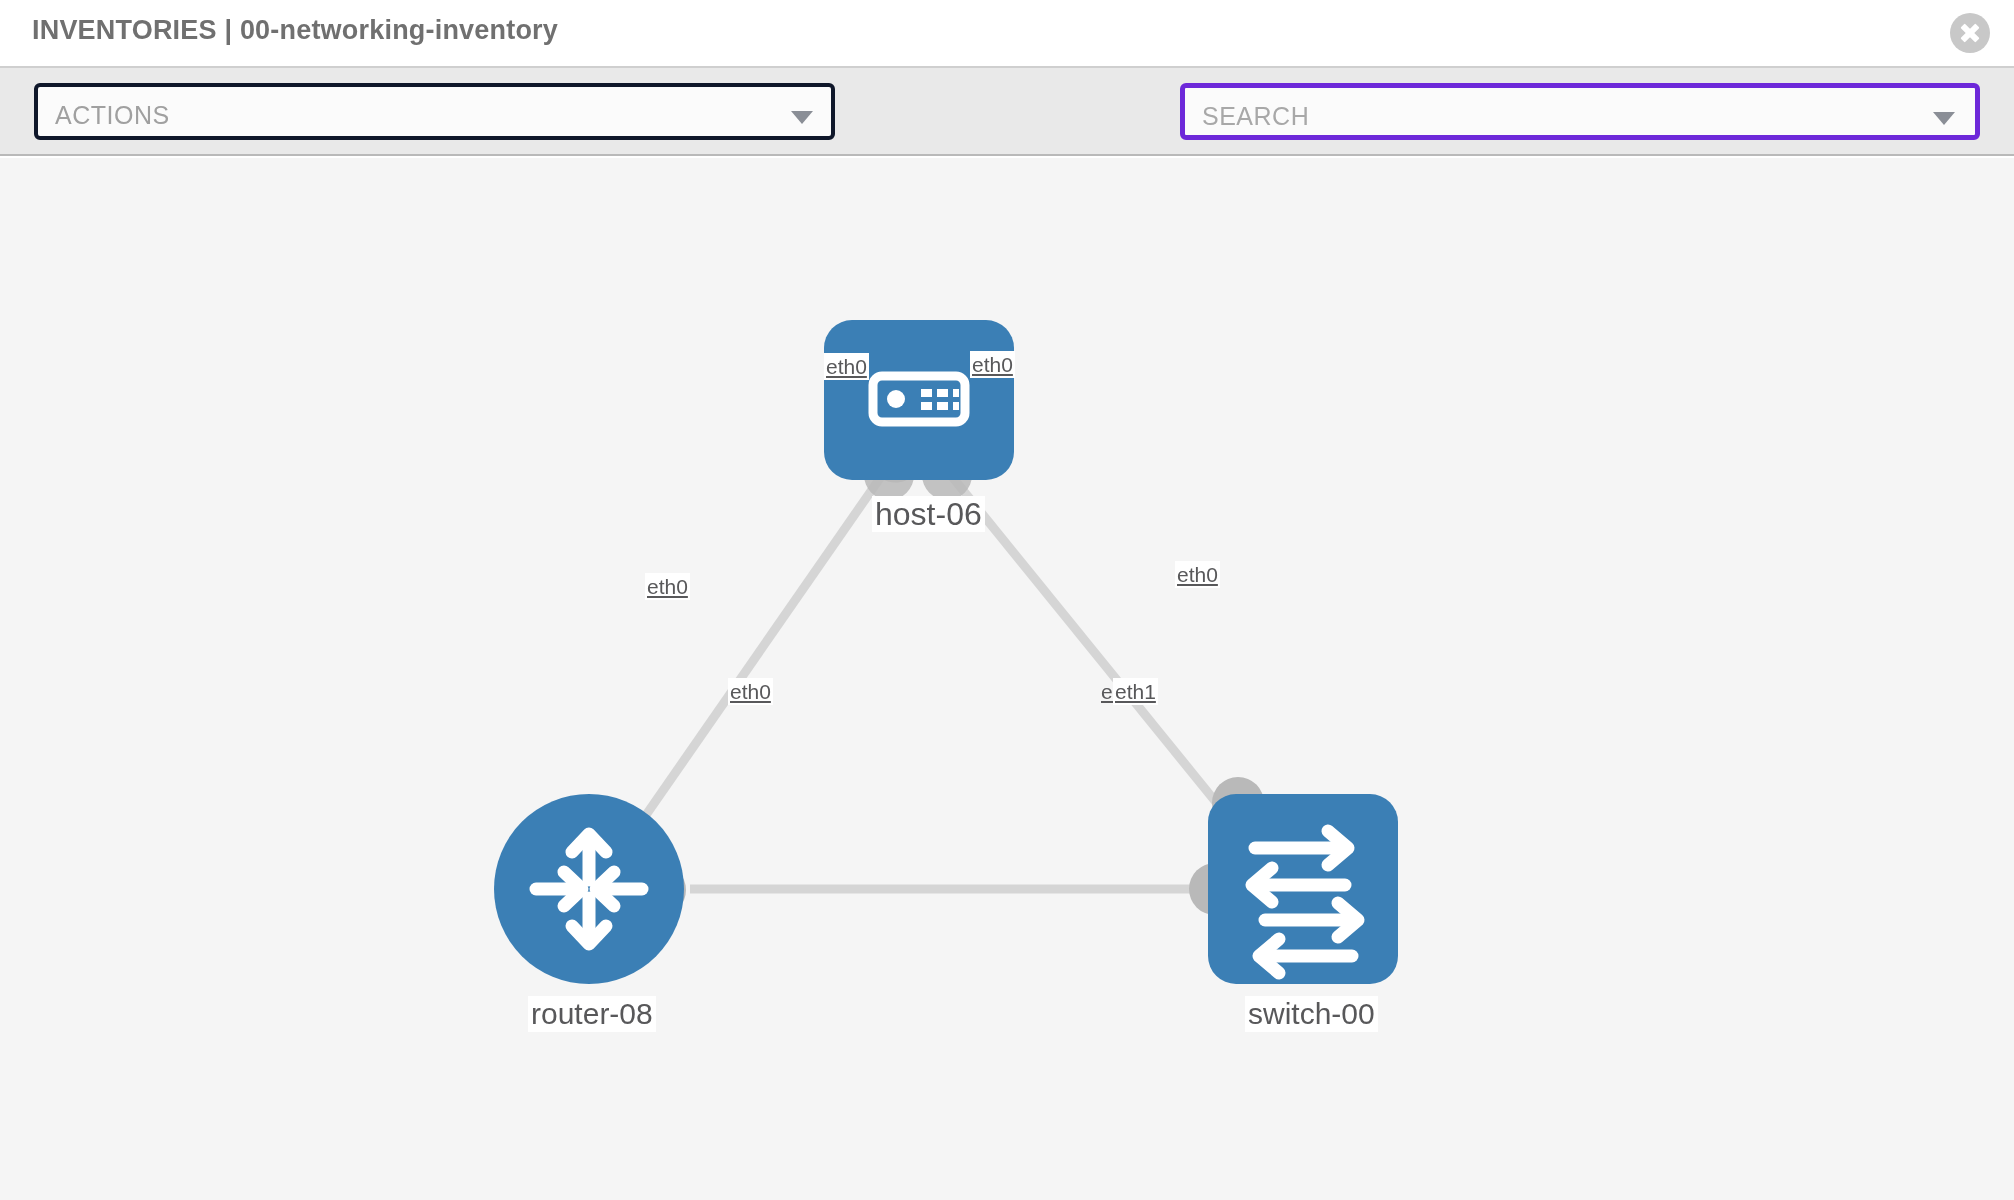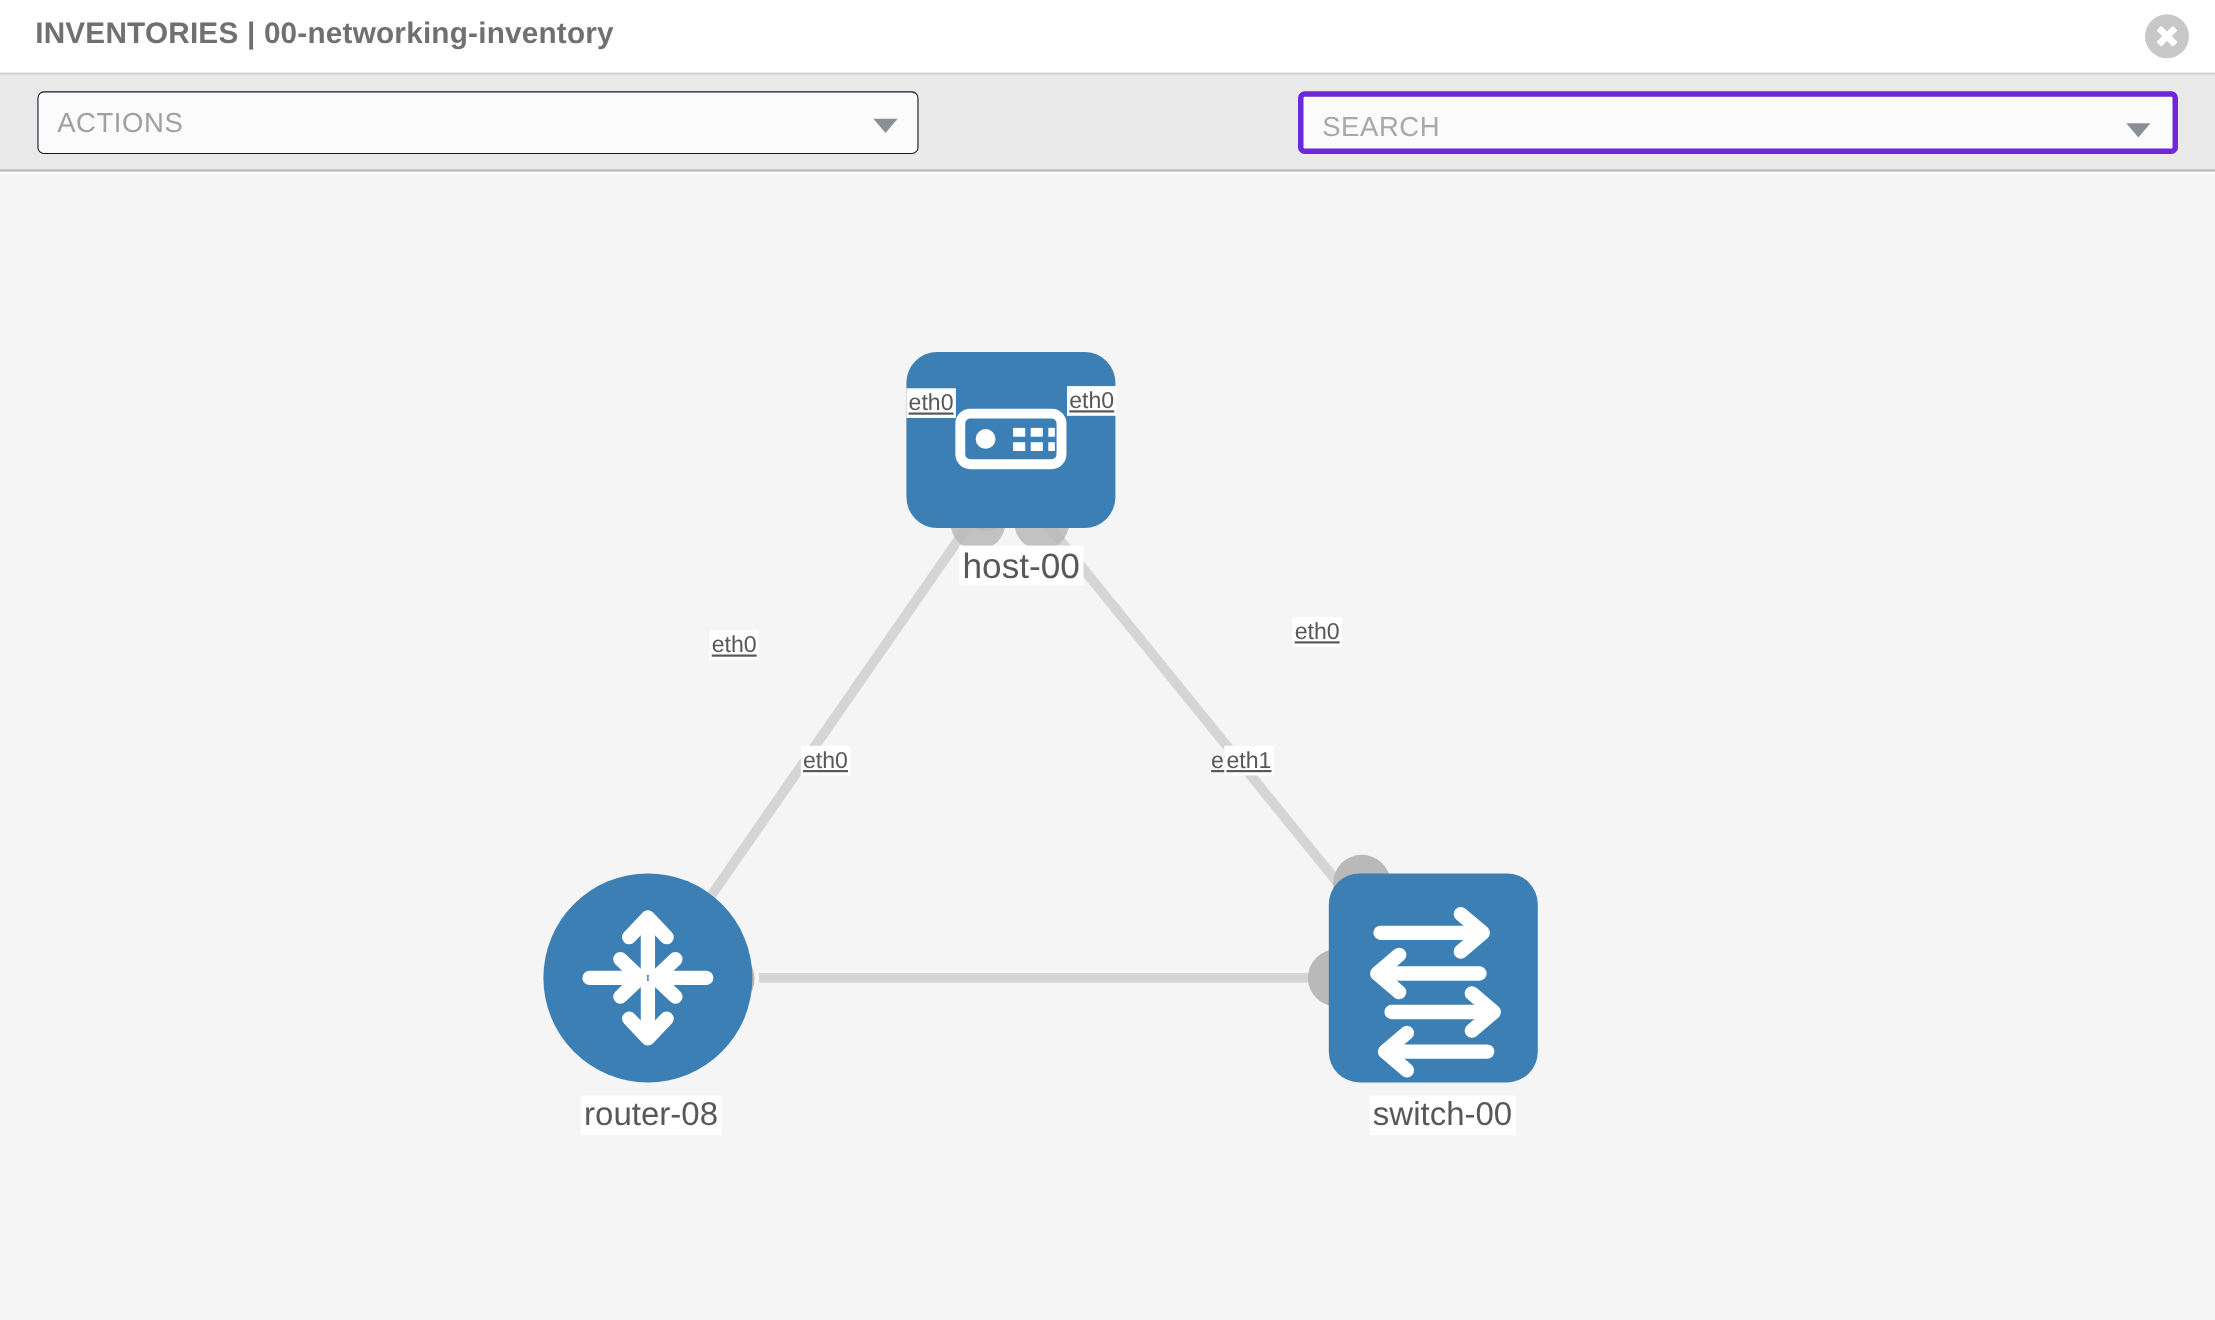--- a/index.html
+++ b/index.html
@@ -74,21 +74,21 @@
     border-bottom: 2px solid #b9b9b9;
   }
 
   .actions-select {
     position: absolute;
     left: 34px;
     top: 15px;
     width: 801px;
     height: 57px;
     background: #fbfbfb;
-    border: 1px solid #0f172a;
+    border: 4px solid #0f172a;
     border-radius: 6px;
     cursor: pointer;
     padding-left: 44px;
   }
   .actions-select .label {
     position: absolute;
     left: 17px;
     top: 14px;
     font-size: 25px;
     color: #a0a0a0;
@@ -301,20 +301,20 @@
 
     <div class="edge-label" style="left:970px; top:193px;">eth0</div>
 
     <div class="edge-label" style="left:1175px; top:403px;">eth0</div>
 
     <div class="edge-label" style="left:728px; top:520px;">eth0</div>
 
     <div class="edge-label" style="left:1099px; top:520px; background:transparent;">eth0</div>
     <div class="edge-label" style="left:1113px; top:520px;">eth1</div>
 
-    <div class="node-label" style="left:872px; top:338px; font-size:32px;">host-00</div>
+    <div class="node-label" style="left:872px; top:338px; font-size:32px;">host-06</div>
 
     <div class="node-label" style="left:528px; top:838px;">router-08</div>
 
     <div class="node-label" style="left:1245px; top:838px;">switch-00</div>
 
   </div>
 </div>
 
 </body></html>

